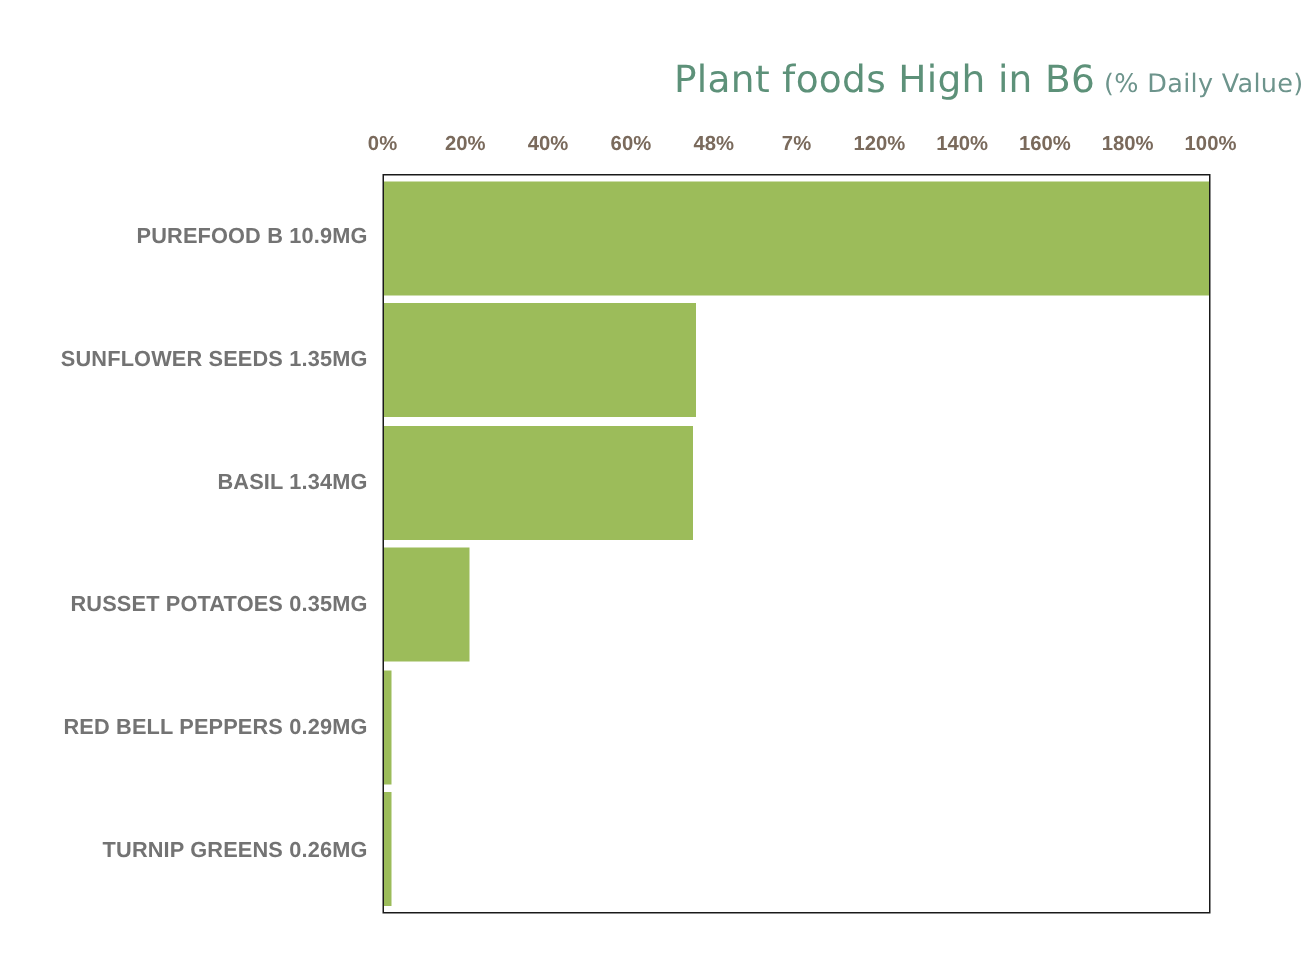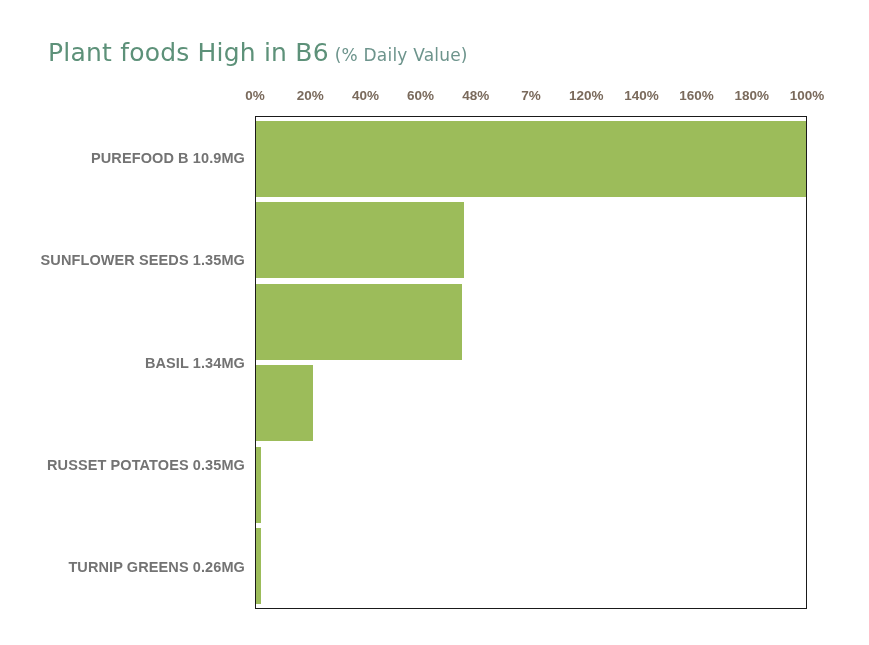--- a/index.html
+++ b/index.html
@@ -8,21 +8,21 @@
     background:#ffffff;
     font-family:"Liberation Sans", sans-serif;
     overflow:hidden;
     position:relative;
   }
 
   
   #chart-title{
     position:absolute;
     left:0; top:38px; width:869px;
-    text-align:left;
+    text-align:right;
     white-space:nowrap;
     padding-left:48px;
     box-sizing:border-box;
   }
   #chart-title .t-main{
     font-size:25px;
     font-weight:400;
     letter-spacing:0.2px;
     color:#5d9179;
     font-family:"DejaVu Sans", sans-serif;
@@ -138,20 +138,23 @@
     <div class="cat-row">
       <span class="cat-label">SUNFLOWER SEEDS 1.35MG</span>
     </div>
     <div class="cat-row">
       <span class="cat-label">BASIL 1.34MG</span>
     </div>
     <div class="cat-row">
       <span class="cat-label">RUSSET POTATOES 0.35MG</span>
     </div>
     <div class="cat-row">
+      <span class="cat-label">RED BELL PEPPERS 0.29MG</span>
+    </div>
+    <div class="cat-row">
       <span class="cat-label">TURNIP GREENS 0.26MG</span>
     </div>
   </div>
 
 <div id="plot-area">
   <div id="bars">
       <div class="bar-row">
         <div class="bar" title="PUREFOOD B 10.9MG" style="background: rgb(156, 188, 90); width: 100%;"></div>
       </div>
       <div class="bar-row">

